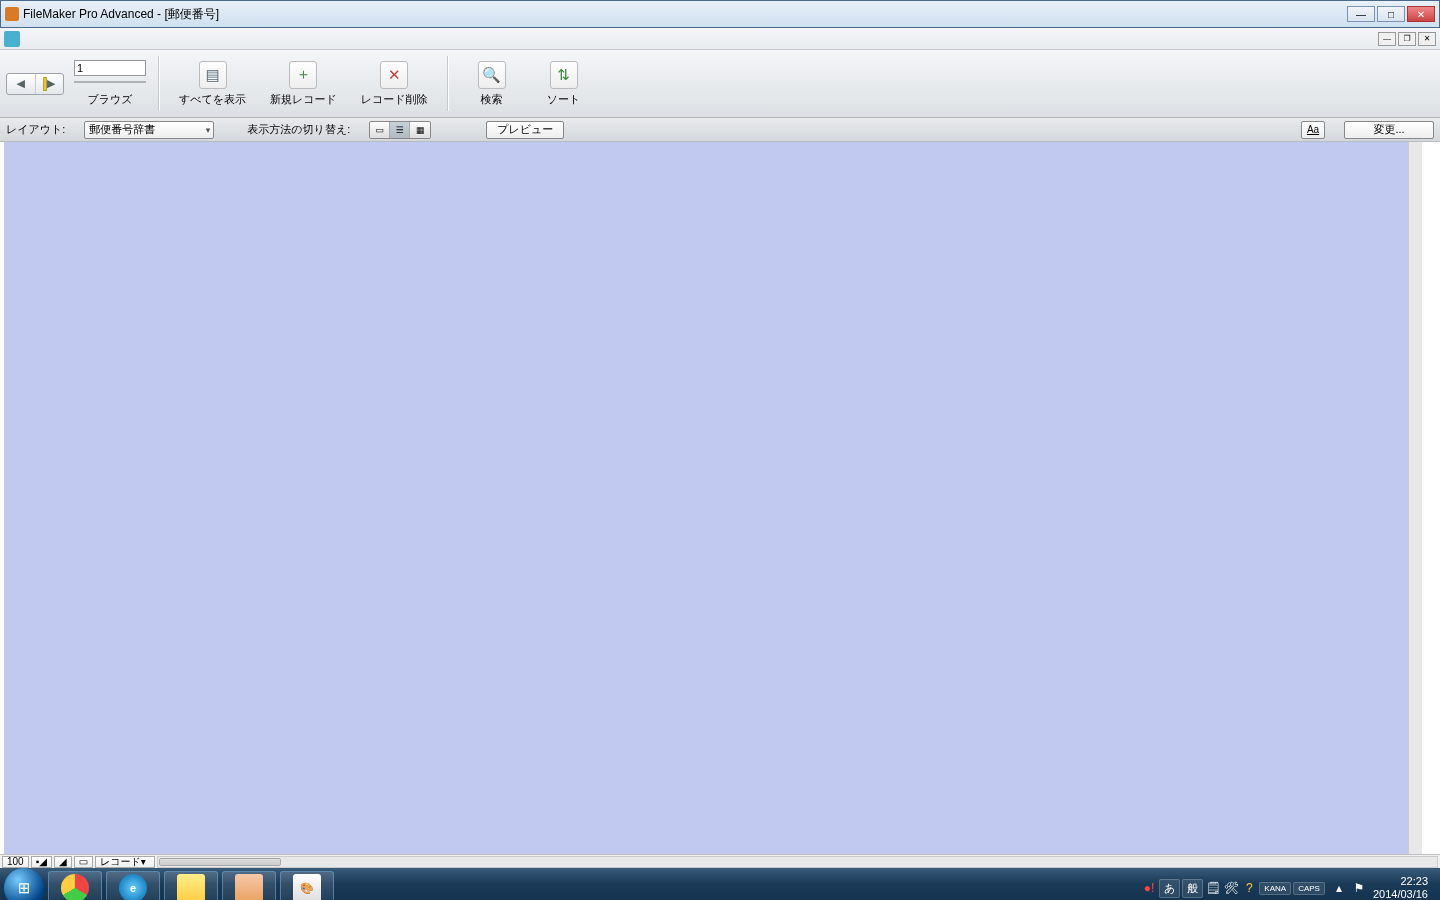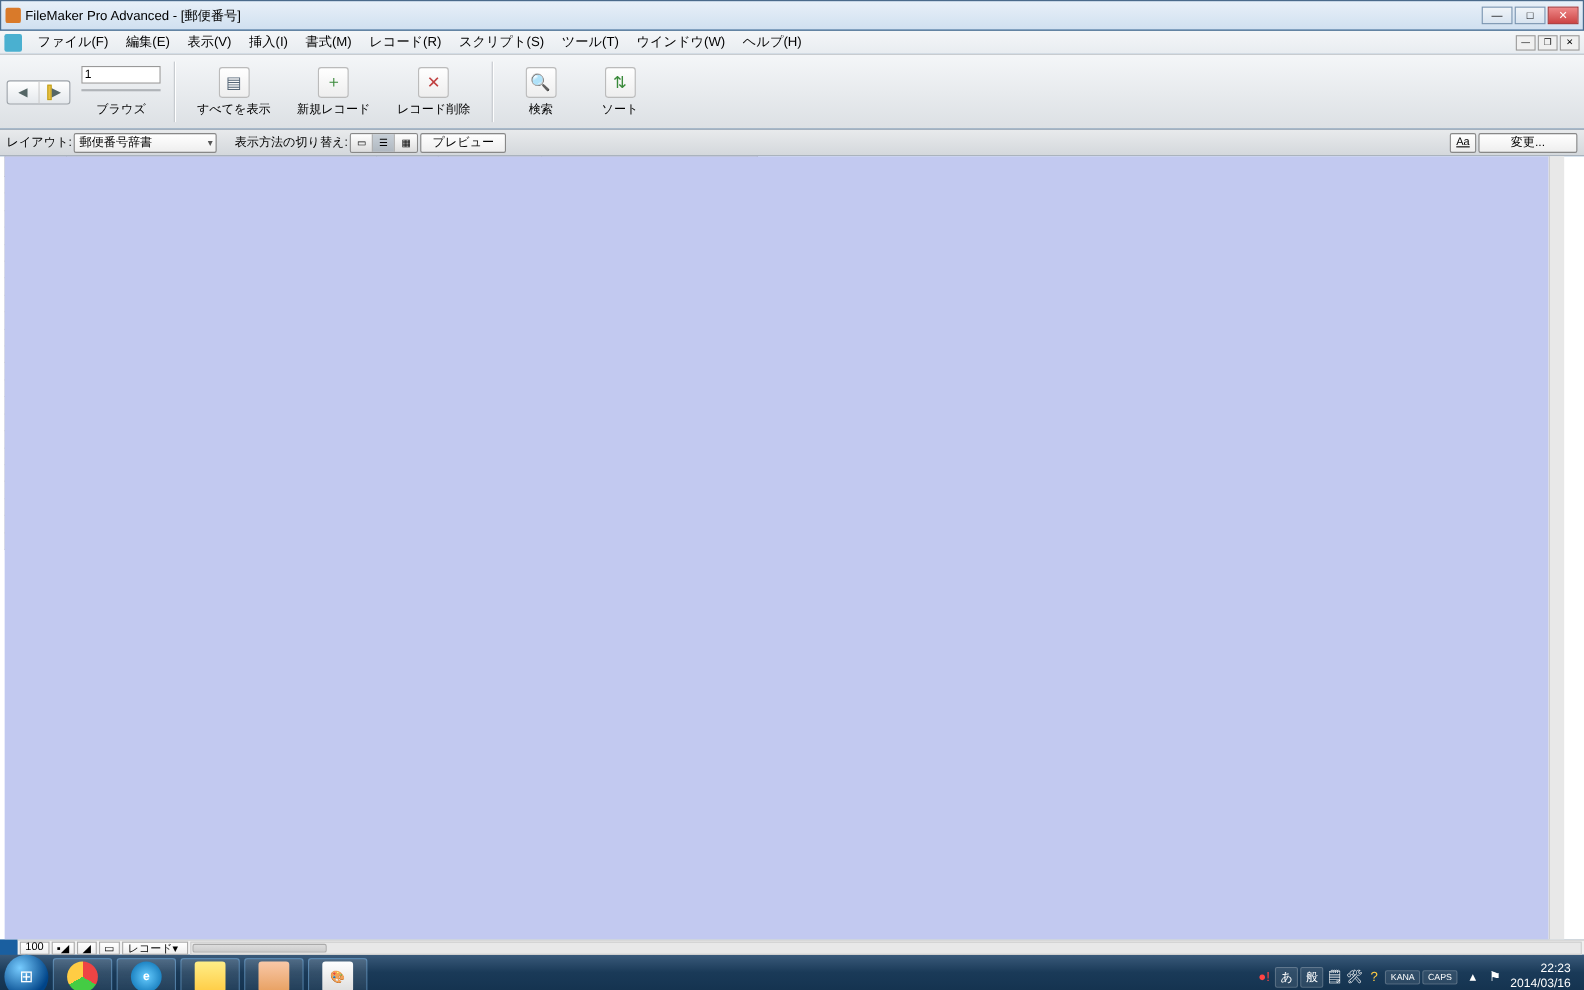--- a/index.html
+++ b/index.html
@@ -33,49 +33,49 @@
 .rec-slider::before { content:""; position:absolute; top:4px; left:0; right:0; height:2px; background:#b0b4b8; }
 .rec-label { font-size:11px; margin-top:4px; }
 .status-group { display:flex; flex-direction:column; justify-content:center; font-size:11px; gap:2px; }
 .status-group .led { width:18px; height:18px; border-radius:9px; background: radial-gradient(circle at 30% 30%, #8e8, #2a2); display:inline-block; vertical-align:middle; margin-right:4px; }
 .tool-sep { width:0; border-left:1px solid #c4c8cc; border-right:1px solid #fff; margin:4px 2px; }
 .tool-btn { display:flex; flex-direction:column; align-items:center; justify-content:center; gap:3px; padding:2px 6px; min-width:62px; cursor:default; border:1px solid transparent; border-radius:3px; }
 .tool-btn .ticon { width:28px; height:28px; border:1px solid #bbb; background:linear-gradient(#fff,#eee); border-radius:3px; display:flex; align-items:center; justify-content:center; font-size:15px; color:#567; }
 .tool-btn .tlabel { font-size:11px; }
 
 
-.layoutbar { height:24px; background: linear-gradient(#e8eaec,#d4d8dc); border-bottom:1px solid #b8bcc0; display:flex; align-items:center; padding:0 6px; gap:2px; font-size:11px; }
+.layoutbar { height:24px; background: linear-gradient(#e8eaec,#d4d8dc); border-bottom:1px solid #b8bcc0; display:flex; align-items:center; padding:0 6px; gap:19px; font-size:11px; }
 .layout-select { border:1px solid #888; background:linear-gradient(#fff,#eee); height:18px; min-width:130px; padding:0 24px 0 4px; position:relative; border-radius:2px; display:flex; align-items:center; }
 .layout-select::after { content:"▾"; position:absolute; right:3px; font-size:9px; color:#555; }
 .view-btns { display:flex; border:1px solid #888; border-radius:2px; height:18px; overflow:hidden; }
 .view-btn { width:20px; background:linear-gradient(#fff,#ddd); border-right:1px solid #aaa; display:flex; align-items:center; justify-content:center; font-size:9px; }
 .view-btn.active { background:linear-gradient(#c8d0d8,#b0b8c0); }
 .view-btn:last-child { border-right:none; }
-.preview-btn { border:1px solid #888; background:linear-gradient(#fff,#eee); height:18px; padding:0 10px; border-radius:2px; display:flex; align-items:center; }
+.preview-btn { border:1px solid #888; background:linear-gradient(#fff,#eee); height:18px; padding:0 10px; border-radius:2px; display:flex; align-items:center;margin-left:36px; }
 .layout-spacer { flex:1; }
 .aa-btn { border:1px solid #888; background:linear-gradient(#fff,#eee); width:24px; height:18px; border-radius:2px; display:flex; align-items:center; justify-content:center; font-size:10px;text-decoration:underline; }
 .change-btn { border:1px solid #888; background:linear-gradient(#fff,#eee); min-width:90px; height:18px; border-radius:2px; padding:0 8px; display:flex; align-items:center; justify-content:center; }
 
 
 .content { position:relative; height: calc(900px - 20px - 22px - 68px - 24px - 14px - 40px); background:#fff; border:0; }
 .table-wrap { position:absolute; left:4px; right:32px; top:0; bottom:0; overflow:hidden; }
 .grid-bg { position:absolute; left:0; right:0; top:0; bottom:0; background:#c2c9f0; }
 .data-table { border-collapse:collapse; background:#fff; font-size:11px; }
 .data-table th { background:linear-gradient(#f8f8f8,#e8e8e8); border:1px solid #9c9c9c; font-weight:normal; padding:1px 4px; height:14px; font-size:11px; }
 .data-table th.sorted { background:#6080a0; color:#fff; }
 .data-table td { border:1px solid #b8b8b8; padding:0 4px; height:14.4px; line-height:14.4px; white-space:nowrap; overflow:hidden; }
 .col-code { width:48px; text-align:left; }
 .col-addr { width:282px; }
 .col-a1 { width:56px; }
 .col-a2 { width:94px; }
 .col-a3 { width:196px; }
 .vscroll { position:absolute; right:18px; top:0; bottom:0; width:14px; background:#e8e8e8; border-left:1px solid #ccc; }
 
 
-.statusbar { height:14px; background:#f0f0f0; border-top:1px solid #c0c0c0; display:flex; align-items:center; font-size:10px; padding:0 2px; gap:2px;margin-left:16px; }
+.statusbar { height:14px; background:#f0f0f0; border-top:1px solid #c0c0c0; display:flex; align-items:center; font-size:10px; padding:0 2px; gap:2px; }
 .statusbar .sb-item { border:1px solid #aaa; background:linear-gradient(#fff,#eee); height:12px; padding:0 4px; display:flex; align-items:center; }
 .statusbar .hscroll { flex:1; height:12px; background:#e8e8e8; border:1px solid #ccc; position:relative; }
 .statusbar .hscroll::before { content:""; position:absolute; left:1px; top:1px; bottom:1px; width:120px; background:linear-gradient(#ddd,#ccc); border:1px solid #aaa; border-radius:2px; }
 
 
 .taskbar { height:40px; background:linear-gradient(#3a5a7a,#1a3a58 40%,#12304c); display:flex; align-items:center; padding:0 4px; gap:2px; }
 .start-orb { width:40px; height:40px; border-radius:20px; background: radial-gradient(circle at 35% 30%, #7cf, #048 70%); display:flex; align-items:center; justify-content:center; color:#fff; font-size:15px; }
 .task-btn { width:54px; height:34px; background:linear-gradient(rgba(255,255,255,.15),rgba(255,255,255,.05)); border:1px solid rgba(120,180,230,.5); border-radius:3px; display:flex; align-items:center; justify-content:center; margin-left:2px; }
 .task-btn .ticon2 { width:28px; height:28px; border-radius:4px; }
 .tray { margin-left:auto; display:flex; align-items:center; gap:6px; color:#fff; font-size:11px; padding-right:8px; }
@@ -93,32 +93,20 @@
   <div class="title">FileMaker Pro Advanced - [郵便番号]</div>
   <div class="winbtns">
     <div class="winbtn">—</div>
     <div class="winbtn">□</div>
     <div class="winbtn close">✕</div>
   </div>
 </div>
 
 <div class="menubar">
   <div class="icon"></div>
-  <div id="menu-items" style="display: flex;">
-      <div class="menuitem">ファイル(F)</div>
-      <div class="menuitem">編集(E)</div>
-      <div class="menuitem">表示(V)</div>
-      <div class="menuitem">挿入(I)</div>
-      <div class="menuitem">書式(M)</div>
-      <div class="menuitem">レコード(R)</div>
-      <div class="menuitem">スクリプト(S)</div>
-      <div class="menuitem">ツール(T)</div>
-      <div class="menuitem">ウインドウ(W)</div>
-      <div class="menuitem">ヘルプ(H)</div>
-    </div>
   <div class="menu-spacer"></div>
   <div class="mdi-btn">—</div>
   <div class="mdi-btn">❐</div>
   <div class="mdi-btn">✕</div>
 </div>
 
 <div class="toolbar">
   <div class="nav-group">
     <div class="nav-btns">
       <div class="nav-btn">◀</div>

